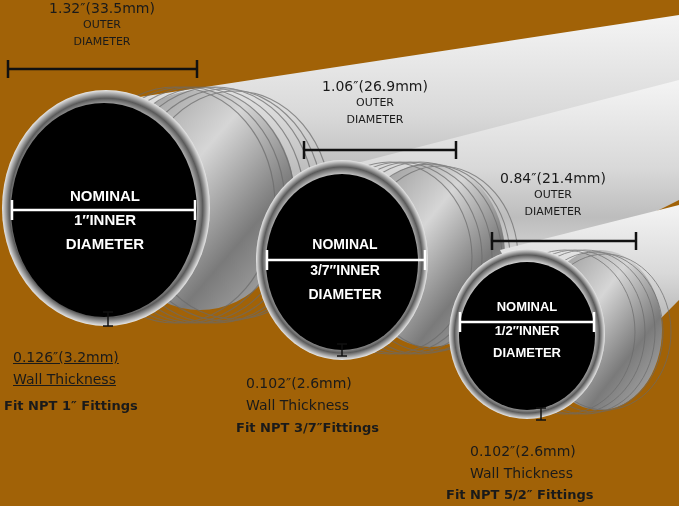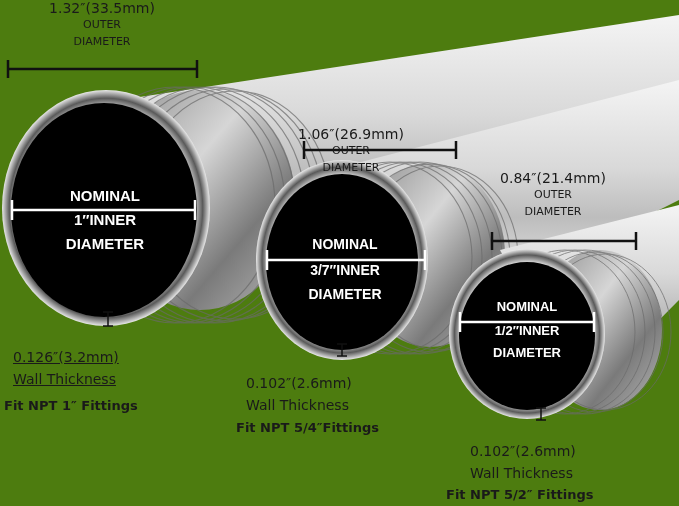--- a/index.html
+++ b/index.html
@@ -1,16 +1,16 @@
 <!DOCTYPE html>
 <html><head>
 <meta charset="utf-8">
 <style>
   html, body { margin:0; padding:0; background:#fff; }
-  #stage { position:relative; width:679px; height:506px; overflow:hidden; background:#4d7c0f; font-family:"DejaVu Sans", sans-serif; }
+  #stage { position:relative; width:679px; height:506px; overflow:hidden; background:#a16207; font-family:"DejaVu Sans", sans-serif; }
   svg.art { position:absolute; left:0; top:0; }
   .lbl { position:absolute; color:#1a1a1a; text-align:center; white-space:nowrap; }
   .od-size { font-size:14px; }
   .od-cap { font-size:11px; line-height:17px; }
   .wall { font-size:14px; line-height:22px; text-align:left; }
   .fit { font-size:13px; font-weight:bold; text-align:left; }
   .inner { position:absolute; color:#fff; font-weight:bold; text-align:center; white-space:nowrap; font-family:"Liberation Sans", sans-serif; }
 </style>
 </head>
 <body>
@@ -124,21 +124,21 @@
       <line x1="536" y1="408" x2="546" y2="408"></line>
       <line x1="536" y1="420" x2="546" y2="420"></line>
     </g>
   </svg>
 
   <div class="lbl" style="left:12px; top:0px; width:180px;">
     <div class="od-size">1.32″(33.5mm)</div>
     <div class="od-cap">OUTER</div>
     <div class="od-cap">DIAMETER</div>
   </div>
-  <div class="lbl" style="left:276px; top:78px; width:150px;margin-top:48px;">
+  <div class="lbl" style="left:300px; top:78px; width:150px;">
     <div class="od-size">1.06″(26.9mm)</div>
     <div class="od-cap">OUTER</div>
     <div class="od-cap">DIAMETER</div>
   </div>
   <div class="lbl" style="left:483px; top:170px; width:140px;">
     <div class="od-size">0.84″(21.4mm)</div>
     <div class="od-cap">OUTER</div>
     <div class="od-cap">DIAMETER</div>
   </div>
 
@@ -161,20 +161,20 @@
   <div class="lbl wall" style="left:13px; top:346px;text-decoration:underline;">
     <div>0.126″(3.2mm)</div>
     <div>Wall Thickness</div>
   </div>
   <div class="lbl fit" style="left:4px; top:398px;">Fit NPT 1″ Fittings</div>
 
   <div class="lbl wall" style="left:246px; top:372px;">
     <div>0.102″(2.6mm)</div>
     <div>Wall Thickness</div>
   </div>
-  <div class="lbl fit" style="left:236px; top:420px;">Fit NPT 5/4″Fittings</div>
+  <div class="lbl fit" style="left:236px; top:420px;">Fit NPT 3/7″Fittings</div>
 
   <div class="lbl wall" style="left:470px; top:440px;">
     <div>0.102″(2.6mm)</div>
     <div>Wall Thickness</div>
   </div>
   <div class="lbl fit" style="left:446px; top:487px;">Fit NPT 5/2″ Fittings</div>
 </div>
 
 </body></html>

